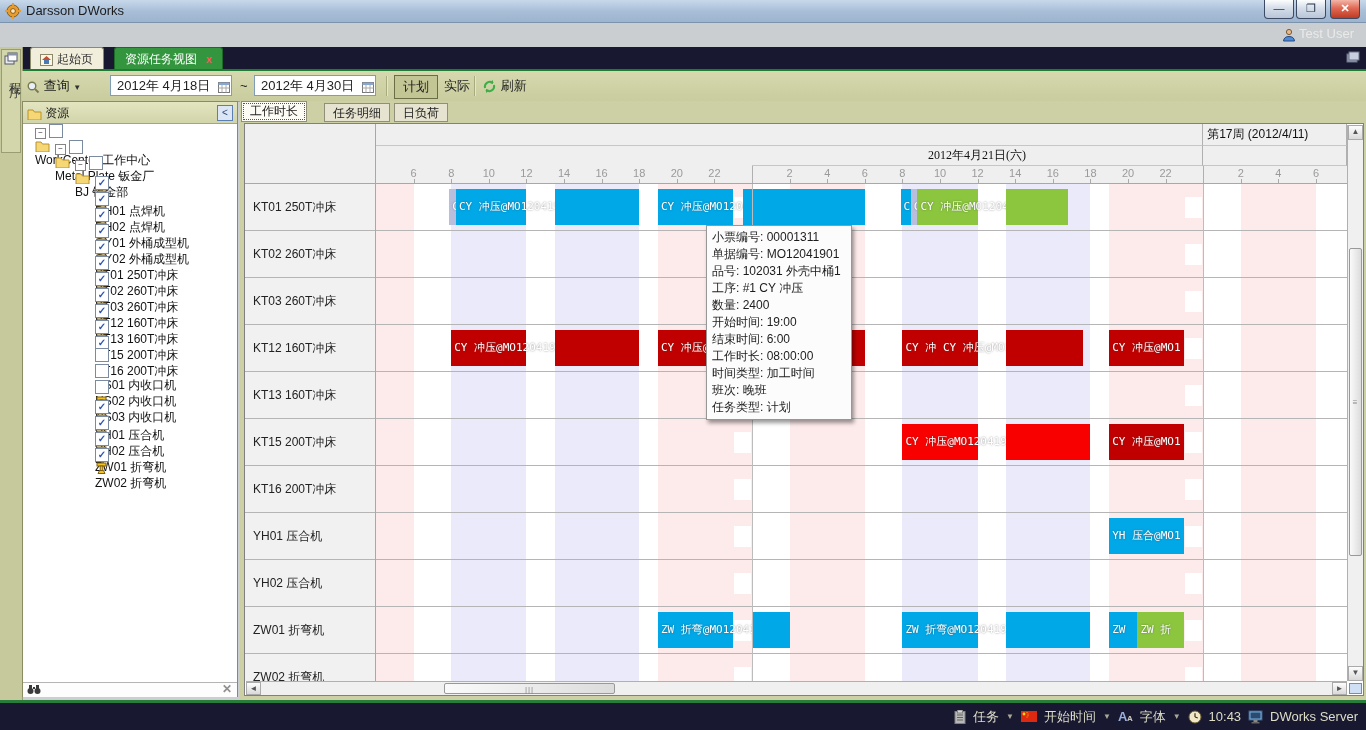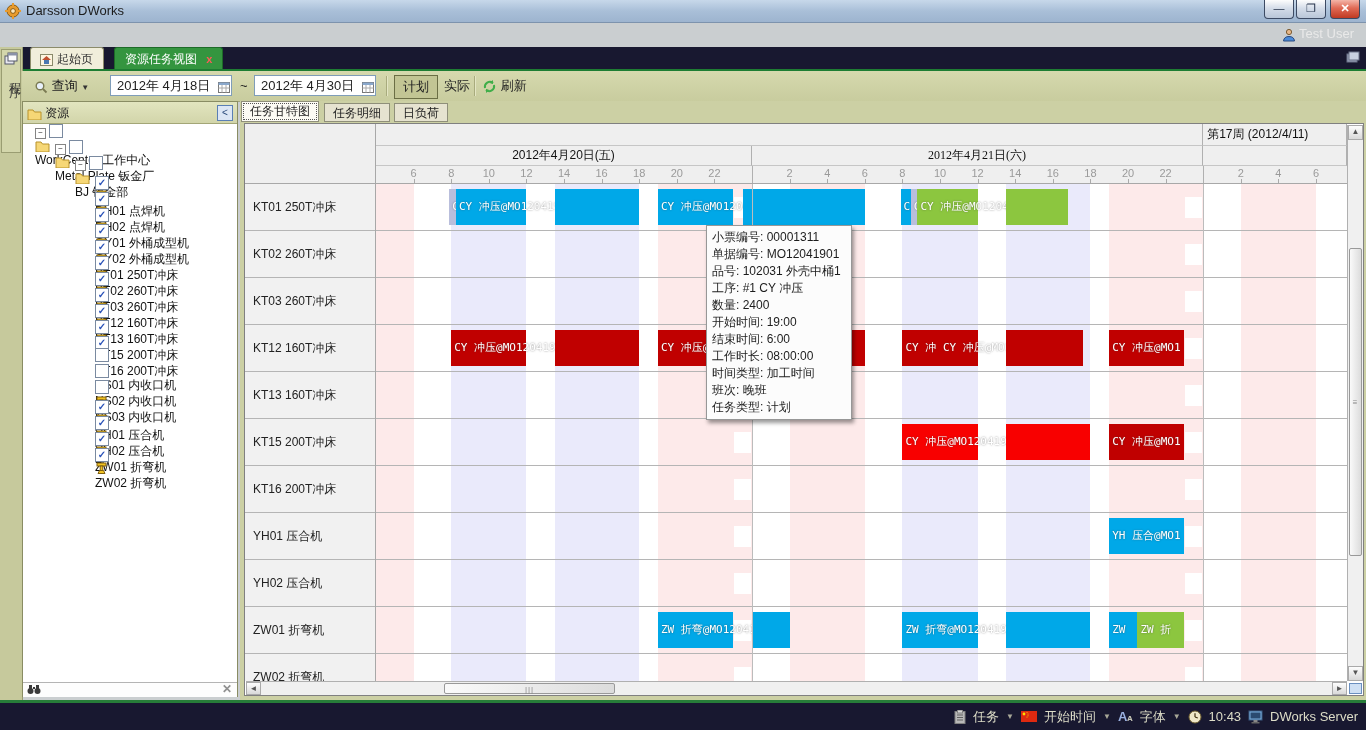--- a/index.html
+++ b/index.html
@@ -158,21 +158,21 @@
           <rect x="1" y="4" width="9" height="8" fill="#e8e8f0" stroke="#55586a"></rect>
           <rect x="4" y="1" width="9" height="8" fill="#fdfdfd" stroke="#55586a"></rect>
           <rect x="4" y="1" width="9" height="2.5" fill="#8a92a8"></rect>
         </svg>
       </span>
       <span id="strip-label" class="abs">程序</span>
     </div>
   </div>
 
   <div id="toolbar" class="abs">
-    <span class="tbtn" style="left:12px;">
+    <span class="tbtn" style="left:4px;">
       <span class="inlsvg">
         <svg width="14" height="14" viewBox="0 0 14 14">
           <circle cx="6" cy="6" r="3.8" fill="#e8f0fa" stroke="#7a7a52" stroke-width="1.4"></circle>
           <line x1="9" y1="9" x2="12.5" y2="12.5" stroke="#7a7a52" stroke-width="1.8"></line>
         </svg>
       </span>
       <span>查询</span>
       <span class="dd">▼</span>
     </span>
     <div class="datebox" style="left:88px;width:122px;">
@@ -339,32 +339,31 @@
             <rect x="9" y="1" width="3" height="5" fill="#3a3a3a"></rect>
           <rect x="6" y="3" width="2" height="2" fill="#3a3a3a"></rect>
         </svg>
       </span>
       <span class="abs" style="right:5px;top:-1px;color:#909090;font-weight:bold;font-size:12px;">✕</span>
     </div>
   </div>
 
   <div id="ganttwrap" class="abs">
     <div id="gtabs">
-        <div class="gtab" id="gtab0" style="left: 1px;">任务甘特图</div>
+        <div class="gtab" id="gtab0" style="left: 1px;">工作时长</div>
         <div class="gtab" id="gtab1" style="left: 84px;">任务明细</div>
         <div class="gtab" id="gtab2" style="left: 154px;">日负荷</div>
       </div>
     <div id="gframe" class="abs">
       <div id="g-corner" class="abs"></div>
       <div id="g-week" class="abs">
           <div class="wcell" style="left: 0px; width: 827.2px;"></div>
           <div class="wcell" style="left: 827.2px; width: 143.8px; text-align: left; padding-left: 4px; line-height: 21px;">第17周 (2012/4/11)</div>
         </div>
       <div id="g-day" class="abs">
-          <div class="dcell" style="left: 0px; width: 376px; line-height: 19px;">2012年4月20日(五)</div>
           <div class="dcell" style="left: 376px; width: 451.2px; line-height: 19px; font-family: Liberation Serif, serif;">2012年4月21日(六)</div>
           <div class="dcell" style="left: 827.2px; width: 143.8px; line-height: 19px;"></div>
         </div>
       <div id="g-hours" class="abs">
           <span class="hourlab" style="left: 37.6px;">6</span>
           <span class="hourtick" style="left: 37.6px;"></span>
           <span class="hourlab" style="left: 75.2px;">8</span>
           <span class="hourtick" style="left: 75.2px;"></span>
           <span class="hourlab" style="left: 112.8px;">10</span>
           <span class="hourtick" style="left: 112.8px;"></span>

